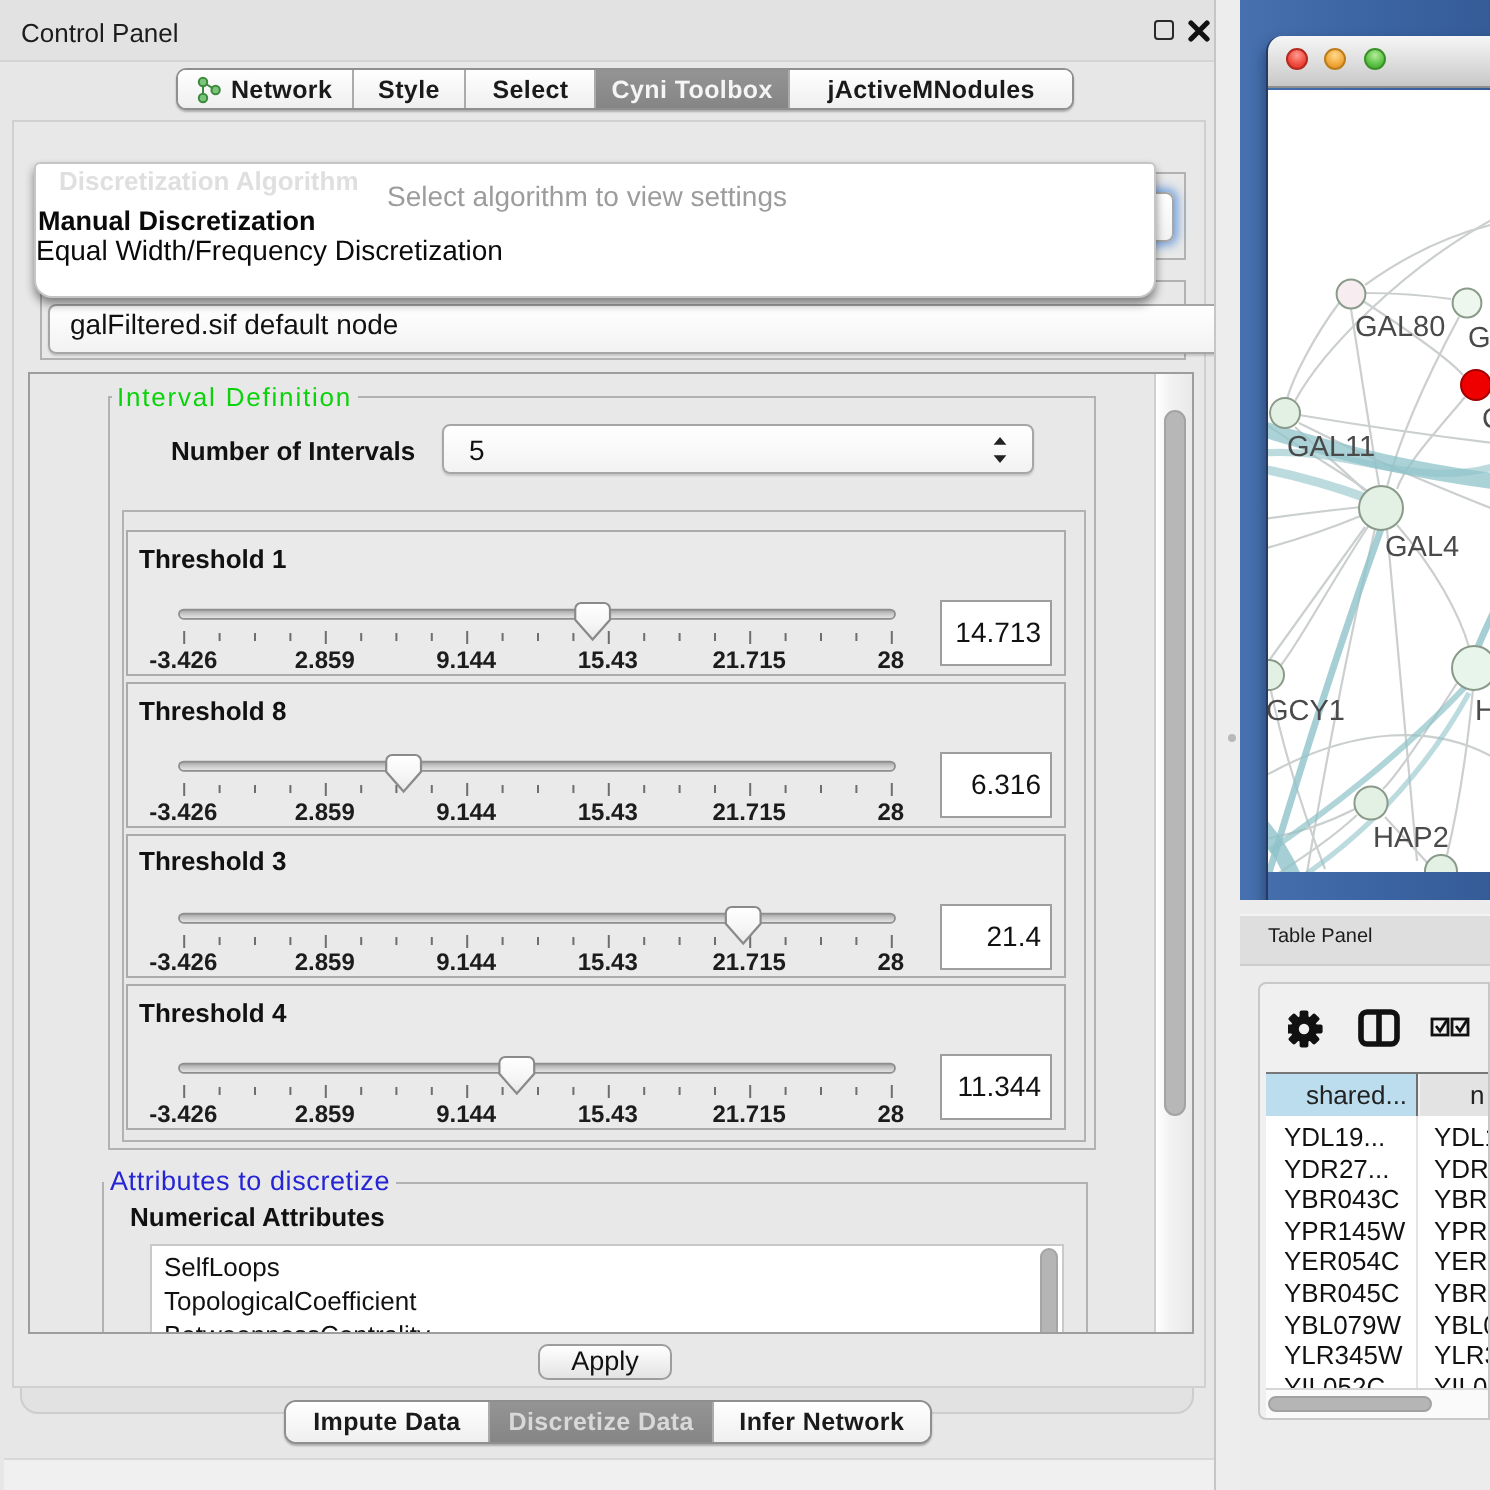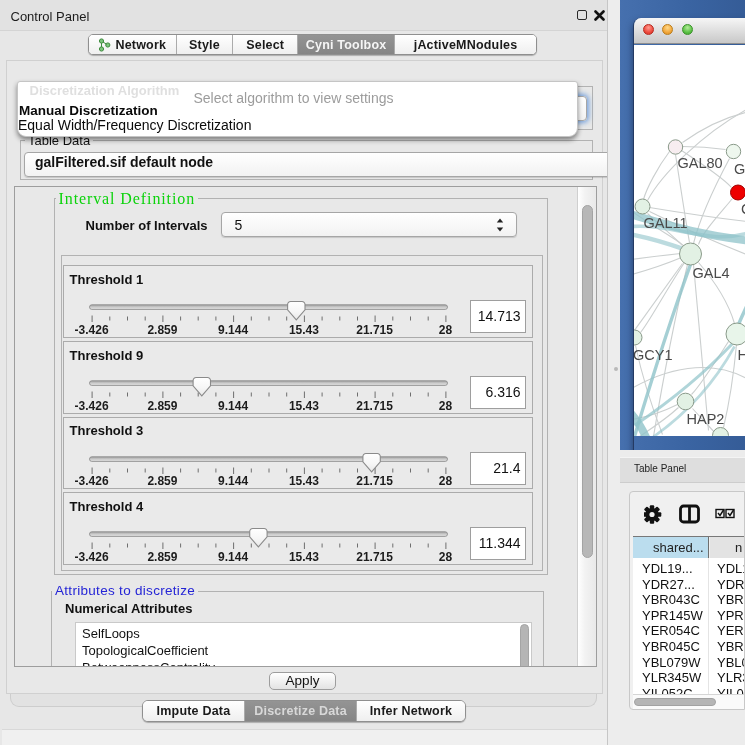--- a/index.html
+++ b/index.html
@@ -47,35 +47,35 @@
 </div>
 
 <div class="abs" style="left:5.5px;top:60px;width:597px;height:634px;border:1px solid #d0d0d0;background:#e8e8e8;"></div>
 
 <div class="abs" style="left:20px;top:86px;width:573px;height:44px;border:1px solid #b2b2b2;"></div>
 <div class="abs combo" style="left:26px;top:96px;width:561px;height:25px;box-shadow:0 0 5px 2px rgba(100,150,220,0.85);"></div>
 
 <div class="abs tb-box" style="left:20px;top:140px;width:573px;height:40px;">
   <span class="tb-title" style="left:4px;color:#111;">Table Data</span>
 </div>
-<div class="abs combo" style="left:24px;top:151.5px;width:628px;height:25.5px;font-weight:bold;">
+<div class="abs combo" style="left:24px;top:151.5px;width:628px;height:25.5px;">
   <span class="ctext" style="line-height:25.5px;top:-3px;left:10px;">galFiltered.sif default node</span>
   <svg class="abs" style="right:14px;top:6px;" width="8" height="14" viewBox="0 0 8 14">
       <path d="M4,0.5 L7.2,4.4 L0.8,4.4 Z" fill="#222"></path>
       <path d="M4,13.5 L7.2,9.6 L0.8,9.6 Z" fill="#222"></path>
     </svg>
 </div>
 
 <div class="abs" style="left:13.5px;top:186px;width:583px;height:481px;border:1px solid #9d9d9d;background:#e8e8e8;overflow:hidden;">
 
   <div class="abs" style="right:0;top:0;width:18.5px;height:479px;background:linear-gradient(90deg,#ffffff,#f2f2f2 40%,#e9e9e9);border-left:1px solid #cfcfcf;"></div>
   <div class="abs" style="right:3px;top:18px;width:11px;height:353px;background:#b7b7b7;border-radius:6px;border:1px solid #a3a3a3;"></div>
 
   <div class="abs tb-box" style="left:39px;top:10.5px;width:494px;height:377px;">
-    <span class="tb-title" style="left:1px;color:#0bd30b;letter-spacing:0.9px;font-size:16px;font-family:Liberation Serif, serif;">Interval Definition</span>
+    <span class="tb-title" style="left:1px;color:#0bd30b;letter-spacing:0.9px;font-size:13px;">Interval Definition</span>
 
     <div class="abs" style="left:31px;top:19px;font-size:13px;font-weight:bold;color:#111;">Number of Intervals</div>
     <div class="abs combo" style="left:166px;top:13px;width:296px;height:25px;">
       <span class="ctext" style="line-height:25px;">5</span>
       <svg class="abs" style="right:12px;top:5.5px;" width="8" height="14" viewBox="0 0 8 14">
           <path d="M4,0.5 L7.2,4.4 L0.8,4.4 Z" fill="#222"></path>
           <path d="M4,13.5 L7.2,9.6 L0.8,9.6 Z" fill="#222"></path>
         </svg>
     </div>
 
@@ -104,21 +104,21 @@
           </svg>
           <div class="ticklbl" style="left:-1.9px;">-3.426</div>
           <div class="ticklbl" style="left:68.9px;">2.859</div>
           <div class="ticklbl" style="left:139.6px;">9.144</div>
           <div class="ticklbl" style="left:210.4px;">15.43</div>
           <div class="ticklbl" style="left:281.1px;">21.715</div>
           <div class="ticklbl" style="left:351.9px;">28</div>
           <div class="numbox">14.713</div>
         </div>
       <div id="th2" class="thbox" style="top:84.8px;">
-          <div class="thlabel">Threshold 9</div>
+          <div class="thlabel">Threshold 8</div>
           <svg class="abs" style="left:0;top:30px;" width="470" height="42" viewBox="0 0 470 42">
             <defs>
               <linearGradient id="trk2" x1="0" y1="0" x2="0" y2="1">
                 <stop offset="0" stop-color="#9e9e9e"></stop>
                 <stop offset="0.45" stop-color="#c6c6c6"></stop>
                 <stop offset="1" stop-color="#e8e8e8"></stop>
               </linearGradient>
               <linearGradient id="thm2" x1="0" y1="0" x2="0" y2="1">
                 <stop offset="0" stop-color="#ffffff"></stop>
                 <stop offset="0.55" stop-color="#f6f6f6"></stop>
@@ -214,21 +214,21 @@
 
 <div class="abs" style="left:10px;top:694px;width:587px;height:12.5px;background:#e2e2e2;border:1px solid #cdcdcd;border-top:none;border-radius:0 0 9px 9px;"></div>
 <div class="abs" style="left:2px;top:728.5px;width:605px;height:16.5px;background:#f0f0f0;border-top:1px solid #d8d8d8;"></div>
 
 <div class="seg abs" style="left:141.8px;top:700px;width:324px;height:22px;border-radius:6px;">
   <div class="sg" style="width:103px;">Impute Data</div>
   <div class="sg sel" style="width:112.5px;color:#d8d8d8;">Discretize Data</div>
   <div class="sg" style="width:108.5px;">Infer Network</div>
 </div>
 
-<div class="abs" style="left:16.5px;top:81px;width:561px;height:56px;background:#ffffff;border:1px solid #c5c5c5;border-radius:3px 3px 9px 9px;box-shadow:0 3px 5px rgba(0,0,0,0.45);z-index:40;">
+<div class="abs" style="left:16.5px;top:81px;width:561px;height:68px;background:#ffffff;border:1px solid #c5c5c5;border-radius:3px 3px 9px 9px;box-shadow:0 3px 5px rgba(0,0,0,0.45);z-index:40;">
   <div class="abs" style="left:12px;top:1px;font-size:13px;font-weight:bold;color:#dfdfdf;">Discretization Algorithm</div>
   <div class="abs" style="left:176px;top:8px;font-size:14px;color:#9c9c9c;">Select algorithm to view settings</div>
   <div class="abs" style="left:1.5px;top:21px;font-size:13.5px;font-weight:bold;color:#0a0a0a;">Manual Discretization</div>
   <div class="abs" style="left:0.5px;top:35px;font-size:14px;color:#0a0a0a;">Equal Width/Frequency Discretization</div>
 </div>
 
 <div class="abs" style="left:607px;top:0;width:13px;height:745px;background:#ededed;border-left:1px solid #c6c6c6;"></div>
 <div class="abs" style="left:620px;top:0;width:125px;height:450px;background:linear-gradient(90deg,#4670ae,#3a64a2 55%,#355c97);"></div>
 
 <div class="abs" style="left:632.5px;top:18px;width:113px;height:496px;border-radius:8px 0 0 0;box-shadow:0 4px 7px rgba(10,15,40,0.5);overflow:hidden;border-left:1.5px solid rgba(25,42,75,0.75);">

